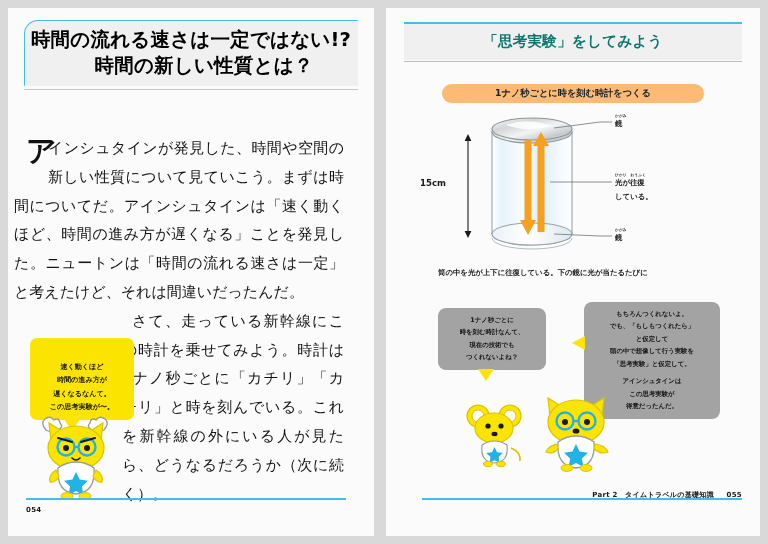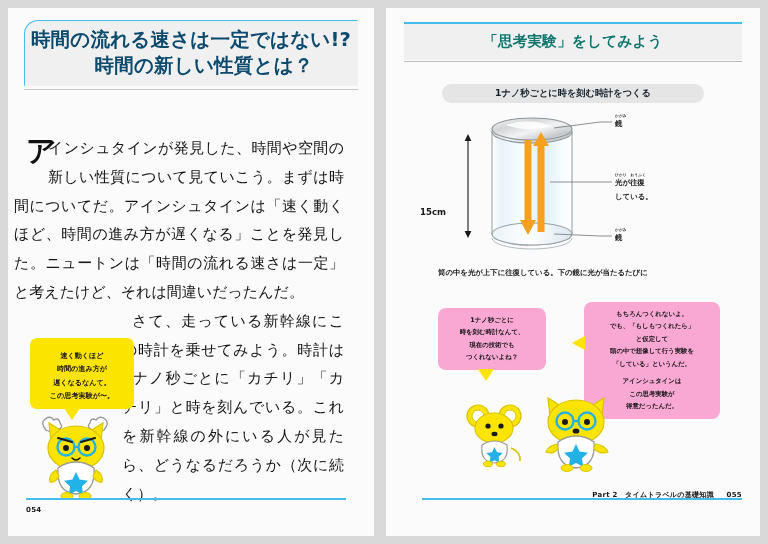--- a/index.html
+++ b/index.html
@@ -59,21 +59,21 @@
     inset: 0;
     display: flex;
     flex-direction: column;
     align-items: center;
     justify-content: center;
     gap: 2px;
   }
   .ttl-line {
     font-size: 19.5px;
     font-weight: bold;
-    color: #0c4a6e;
+    color: #000000;
     letter-spacing: .2px;
     white-space: nowrap;
     line-height: 1.24;
   }
   .ttl-line.l2 { padding-left: 26px; text-align: center; }
 
   
   .drop-cap {
     position: absolute;
     left: 18px;
@@ -107,21 +107,21 @@
     height: 182px;
     clear: left;
     shape-outside: margin-box;
   }
 
   
   .bubble-yellow {
     position: relative;
     background: #fbe400;
     border-radius: 7px;
-    padding: 11px 6px 6px;
+    padding: 22px 6px 6px;
     text-align: center;
   }
   .bubble-yellow .bl {
     font-size: 7.1px;
     font-weight: bold;
     color: #1a1a1a;
     line-height: 1.9;
     white-space: nowrap;
   }
   .tail-down {
@@ -186,21 +186,21 @@
     position: absolute;
     left: 18px; top: 53px;
     width: 338px; height: 1px;
     background: #bdbdbd;
   }
 
   .band {
     position: absolute;
     left: 56px; top: 76px;
     width: 262px; height: 19px;
-    background: #e5e5e5;
+    background: #fdba74;
     border-radius: 9.5px;
     display: flex; align-items: center; justify-content: center;
   }
   .band-text {
     font-size: 9.2px;
     font-weight: bold;
     color: #14202a;
     white-space: nowrap;
   }
 
@@ -237,21 +237,21 @@
     font-size: 7.4px;
     font-weight: bold;
     line-height: 2.0;
     color: #1a1a1a;
     text-align: left;
   }
 
   
   .bub2 {
     position: absolute;
-    background: #f9a8d4;
+    background: #a3a3a3;
     border-radius: 8px;
     padding: 6px 7px;
     text-align: center;
   }
   .bub2 .bl {
     font-size: 6.4px;
     font-weight: bold;
     color: #141414;
     line-height: 1.95;
     white-space: nowrap;
@@ -388,21 +388,21 @@
         <polygon points="60.6,123 67.4,123 64,130" fill="#1a1a1a"></polygon>
 
         <line x1="150" y1="20" x2="196" y2="14" stroke="#6f7579" stroke-width=".8"></line>
         <line x1="196" y1="14" x2="208" y2="14" stroke="#6f7579" stroke-width=".8"></line>
         <line x1="146" y1="74" x2="208" y2="74" stroke="#6f7579" stroke-width=".8"></line>
         <line x1="150" y1="126" x2="196" y2="128" stroke="#6f7579" stroke-width=".8"></line>
         <line x1="196" y1="128" x2="208" y2="128" stroke="#6f7579" stroke-width=".8"></line>
       </svg>
 
       
-      <div class="dim-label" style="left:16px; top:70px;margin-top:29px;">15cm</div>
+      <div class="dim-label" style="left:16px; top:70px;">15cm</div>
 
       
       <div class="lbl" style="left:211px; top:7px;">
         <span class="ruby-sm">かがみ</span>
         <span>鏡</span>
       </div>
       <div class="lbl" style="left:211px; top:121px;">
         <span class="ruby-sm">かがみ</span>
         <span>鏡</span>
       </div>
@@ -425,21 +425,21 @@
       <div class="bl">現在の技術でも</div>
       <div class="bl">つくれないよね？</div>
       <div class="tail-down" style="left:40px; bottom:-11px;"></div>
     </div>
 
     <div class="bub2" style="left:198px; top:294px; width:136px;">
       <div class="bl">もちろんつくれないよ。</div>
       <div class="bl">でも、「もしもつくれたら」</div>
       <div class="bl">と仮定して</div>
       <div class="bl">頭の中で想像して行う実験を</div>
-      <div class="bl">「している」というんだ。</div>
+      <div class="bl">「思考実験」と仮定して。</div>
       <div class="bl" style="height:5px;"></div>
       <div class="bl">アインシュタインは</div>
       <div class="bl">この思考実験が</div>
       <div class="bl">得意だったんだ。</div>
       <div class="tail-left"></div>
     </div>
 
     <svg style="position:absolute; left:78px; top:392px;" width="62" height="70" viewBox="0 0 62 70">
       <circle cx="14" cy="16" r="11" fill="#fbe400" stroke="#d9c400" stroke-width="1.2"></circle>
       <circle cx="14" cy="16" r="6" fill="#ffffff" stroke="#d9c400" stroke-width="1"></circle>

